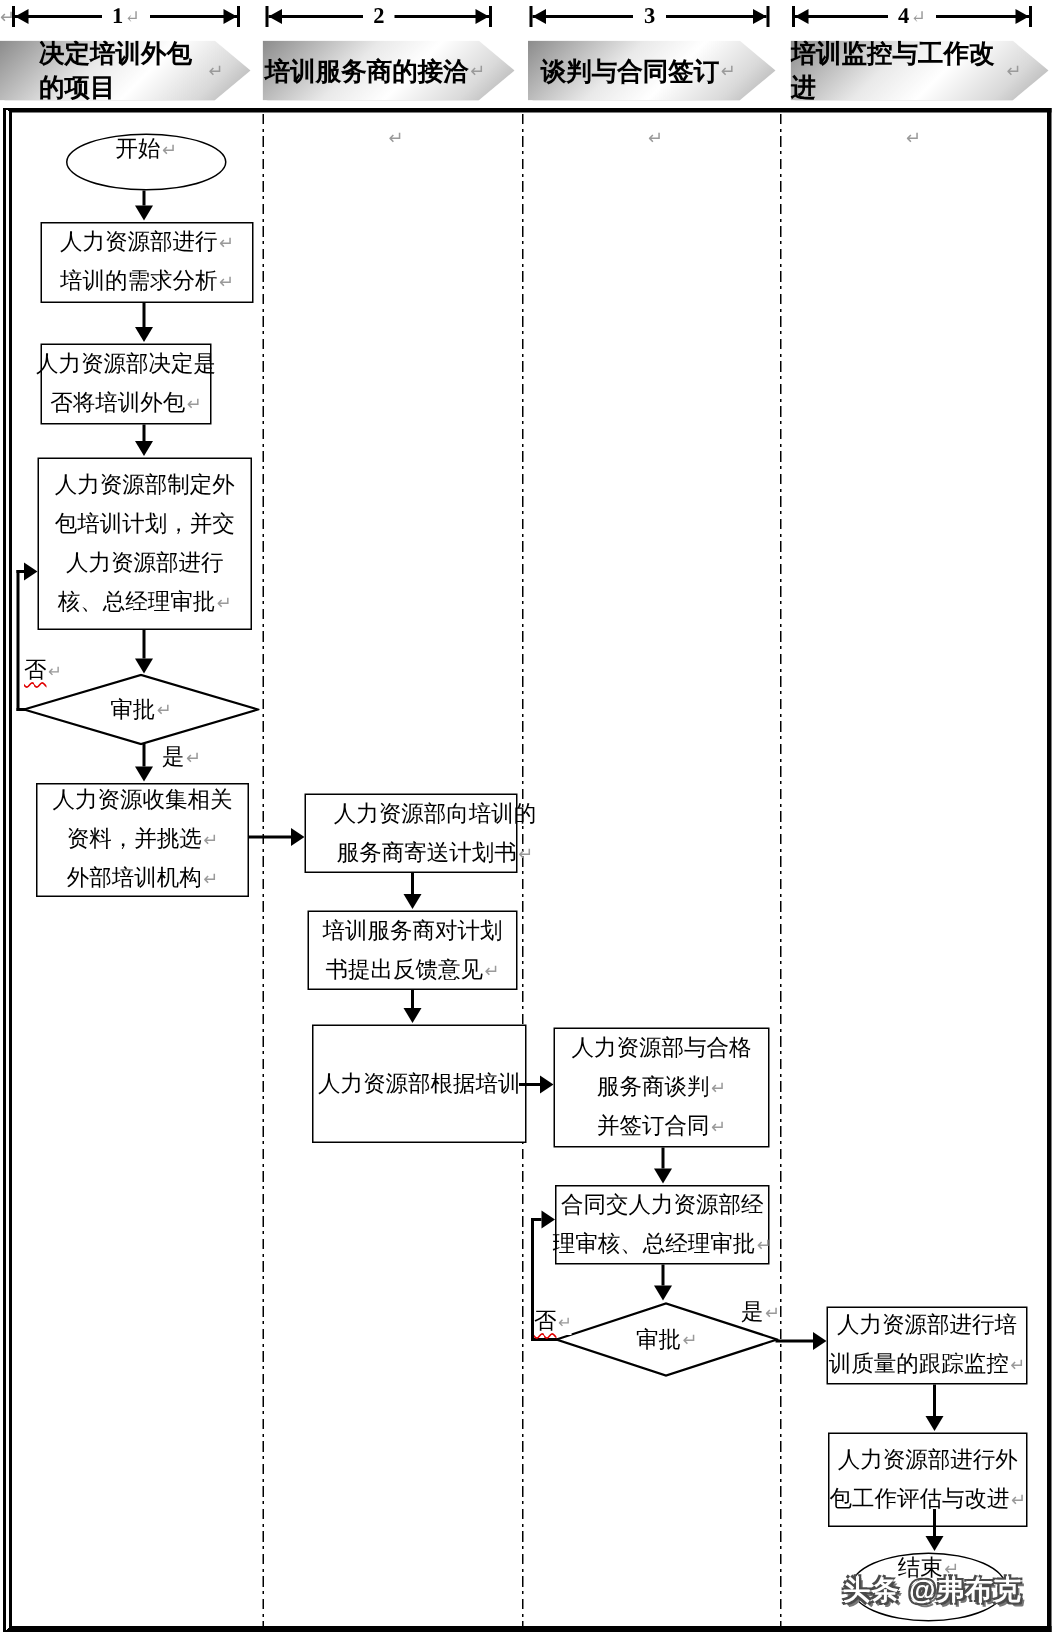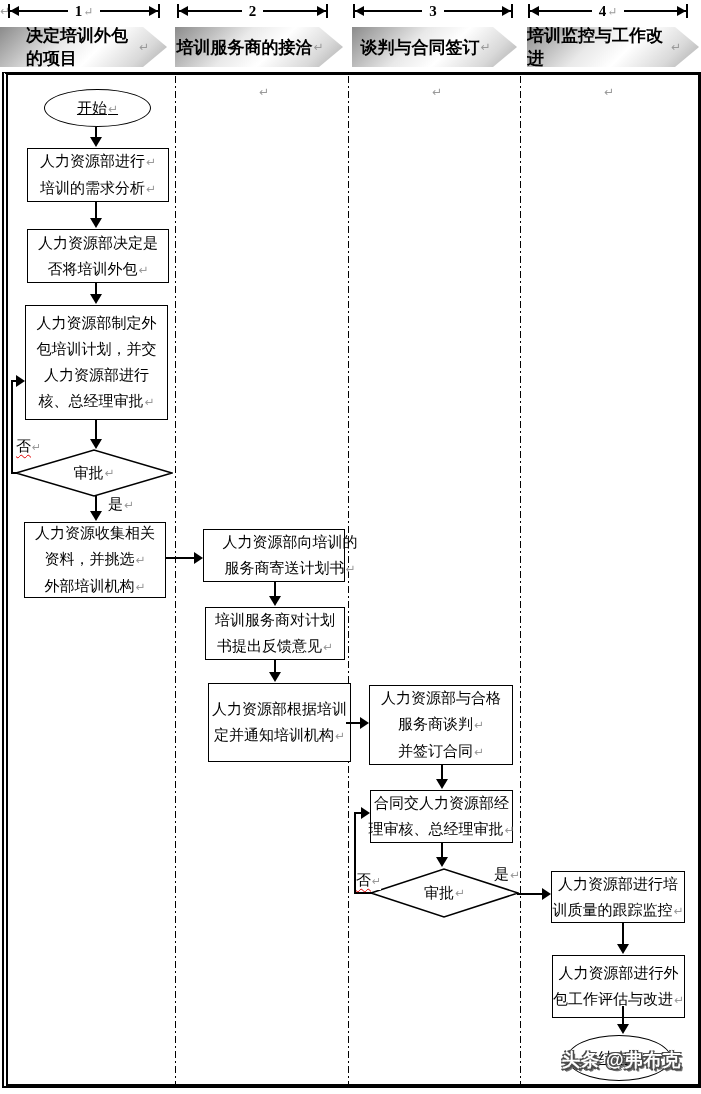--- a/index.html
+++ b/index.html
@@ -27,21 +27,21 @@
   
   .frame{position:absolute;left:2px;top:72px;width:690px;height:1009px;background:#fff;
     border-top:3px solid #000;border-bottom:4px solid #000;border-right:5px solid #000;border-left:6px double #000;}
   .sep{position:absolute;top:76px;height:1008px;width:1px;
     background:repeating-linear-gradient(to bottom,#000 0 7px,transparent 7px 10px,#000 10px 12px,transparent 12px 15px);}
   
   .node{position:absolute;background:#fff;border:1.5px solid #000;box-sizing:border-box;
     display:flex;flex-direction:column;justify-content:center;align-items:center;
     font-size:15px;line-height:26px;text-align:center;}
   .oval{position:absolute;background:#fff;border:1.4px solid #000;border-radius:50%;box-sizing:border-box;
-    display:flex;justify-content:center;align-items:center;font-size:15px;text-decoration:underline;}
+    display:flex;justify-content:center;align-items:flex-start;font-size:15px;}
   .tline{white-space:nowrap;}
   .dia{position:absolute;}
   .dia svg{position:absolute;left:0;top:0;}
   .dia .dlabel{position:absolute;left:0;top:0;width:100%;height:100%;
     display:flex;align-items:center;justify-content:center;font-size:15px;}
   .flabel{position:absolute;font-size:15px;white-space:nowrap;}
   .no-txt{text-decoration-line:underline;text-decoration-style:wavy;text-decoration-color:#e00000;
     text-decoration-thickness:1px;text-underline-offset:3px;}
   
   .varrow{position:absolute;width:13px;}
@@ -145,21 +145,21 @@
 
 <div class="node" style="left:27px;top:148px;width:142px;height:54px;">
     <div class="tline"><span>人力资源部进行</span><span class="pilcrow">↵</span></div>
     <div class="tline"><span>培训的需求分析</span><span class="pilcrow">↵</span></div>
   </div>
 <div class="varrow" style="left:89px;top:202px;height:26px;">
     <div class="shaft"></div>
     <div class="head"></div>
   </div>
 
-<div class="node" style="left:27px;top:229px;width:142px;height:54px;">
+<div class="node" style="left:27px;top:229px;width:114px;height:54px;">
     <div class="tline"><span>人力资源部决定是</span></div>
     <div class="tline"><span>否将培训外包</span><span class="pilcrow">↵</span></div>
   </div>
 <div class="varrow" style="left:89px;top:283px;height:21px;">
     <div class="shaft"></div>
     <div class="head"></div>
   </div>
 
 <div class="node" style="left:25px;top:305px;width:143px;height:115px;">
     <div class="tline"><span>人力资源部制定外</span></div>
@@ -219,21 +219,20 @@
     <div class="tline"><span>培训服务商对计划</span></div>
     <div class="tline"><span>书提出反馈意见</span><span class="pilcrow">↵</span></div>
   </div>
 <div class="varrow" style="left:268px;top:660px;height:22px;">
     <div class="shaft"></div>
     <div class="head"></div>
   </div>
 
 <div class="node" style="left:208px;top:683px;width:143px;height:79px;">
     <div class="tline"><span>人力资源部根据培训</span></div>
-    <div class="tline"><span>定并通知培训机构</span><span class="pilcrow">↵</span></div>
   </div>
 <div class="harrow" style="left:346px;top:716px;width:23px;">
     <div class="shaft"></div>
     <div class="head"></div>
   </div>
 
 <div class="node" style="left:369px;top:685px;width:144px;height:80px;">
     <div class="tline"><span>人力资源部与合格</span></div>
     <div class="tline"><span>服务商谈判</span><span class="pilcrow">↵</span></div>
     <div class="tline"><span>并签订合同</span><span class="pilcrow">↵</span></div>

